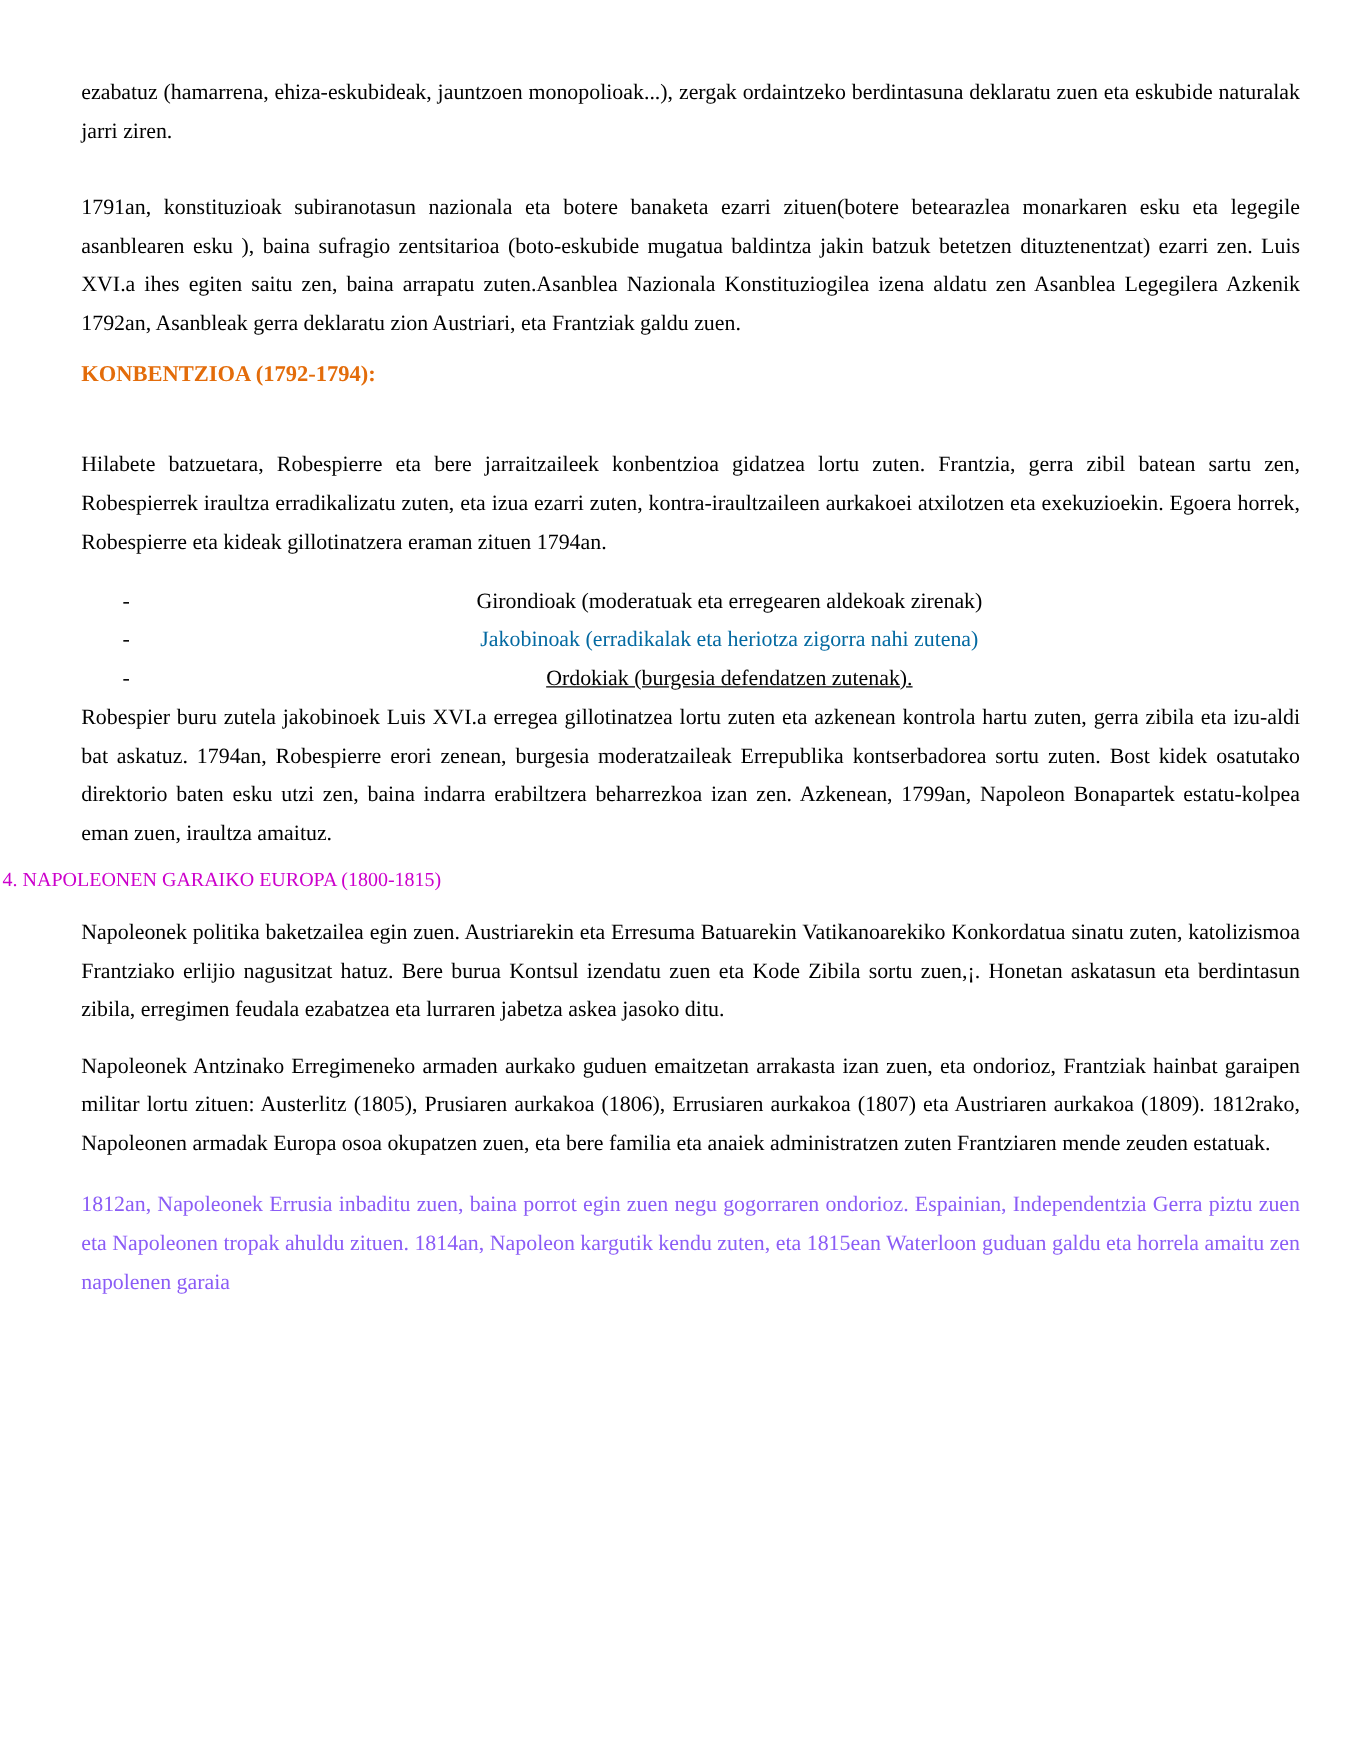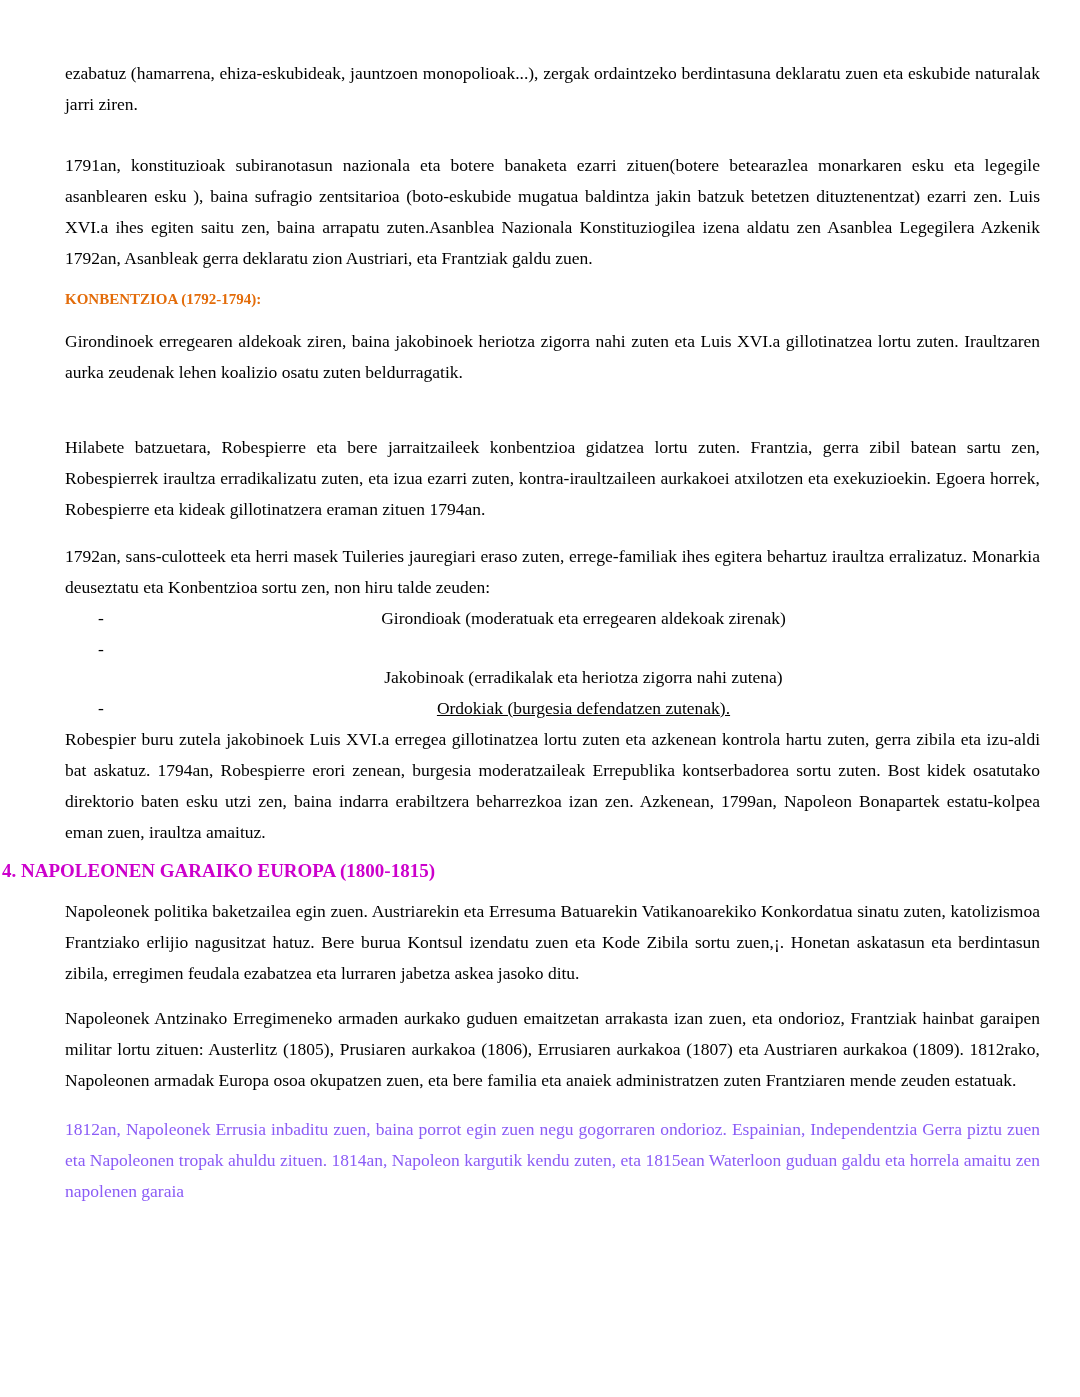--- a/index.html
+++ b/index.html
@@ -25,29 +25,29 @@
     font-size: 17.5px;
     line-height: 31px;
     text-align: justify;
     margin: 0;
   }
   .mb-30 { margin-bottom: 30px; }
   .mb-16 { margin-bottom: 16px; }
   .mb-14 { margin-bottom: 14px; }
   .mb-18 { margin-bottom: 18px; }
   .h1-orange {
-    font-size: 15px;
+    font-size: 18px;
     line-height: 26px;
     font-weight: bold;
     margin: 12px 0 14px 0;
   }
   .h2-magenta {
-    font-size: 19px;
+    font-size: 16px;
     line-height: 26px;
-    font-weight: bold;
+    font-weight: normal;
     margin: 10px 0 12px -63px; 
   }
   .doc-list {
     margin: 0;
     padding: 0;
   }
   .doc-list-item {
     display: flex;
     font-size: 17.5px;
     line-height: 31px;
@@ -67,34 +67,32 @@
 <body>
 
 <div class="page">
 
   <p class="doc-p mb-30" style="color: rgb(0, 0, 0);">ezabatuz (hamarrena, ehiza-eskubideak, jauntzoen monopolioak...), zergak ordaintzeko berdintasuna deklaratu zuen eta eskubide naturalak jarri ziren.</p>
 
   <p class="doc-p" style="color: rgb(0, 0, 0);">1791an, konstituzioak subiranotasun nazionala eta botere banaketa ezarri zituen(botere betearazlea monarkaren esku eta legegile asanblearen esku ), baina sufragio zentsitarioa (boto-eskubide mugatua baldintza jakin batzuk betetzen dituztenentzat) ezarri zen. Luis XVI.a ihes egiten saitu zen, baina arrapatu zuten.Asanblea Nazionala Konstituziogilea izena aldatu zen Asanblea Legegilera Azkenik 1792an, Asanbleak gerra deklaratu zion Austriari, eta Frantziak galdu zuen.</p>
 
   <h2 class="h1-orange" style="color: rgb(227, 108, 10);">KONBENTZIOA (1792-1794):</h2>
 
-  <p class="doc-p mb-16" style="color: rgb(0, 0, 0);">Girondinoek erregearen aldekoak ziren, baina jakobinoek heriotza zigorra nahi zuten eta Luis XVI.a gillotinatzea lortu zuten. Iraultzaren aurka zeudenak lehen koalizio osatu zuten beldurragatik.</p>
 
   <p class="doc-p mb-16" style="color: rgb(0, 0, 0); margin-top: 44px;">Hilabete batzuetara, Robespierre eta bere jarraitzaileek konbentzioa gidatzea lortu zuten. Frantzia, gerra zibil batean sartu zen, Robespierrek iraultza erradikalizatu zuten, eta izua ezarri zuten, kontra-iraultzaileen aurkakoei atxilotzen eta exekuzioekin. Egoera horrek, Robespierre eta kideak gillotinatzera eraman zituen 1794an.</p>
 
-  <p class="doc-p" style="color: rgb(0, 0, 0);">1792an, sans-culotteek eta herri masek Tuileries jauregiari eraso zuten, errege-familiak ihes egitera behartuz iraultza erralizatuz. Monarkia deuseztatu eta Konbentzioa sortu zen, non hiru talde zeuden:</p>
 
   <div class="doc-list">
     <div class="doc-list-item">
       <span class="doc-list-bullet">-</span>
       <span class="doc-list-text" style="color: rgb(0, 0, 0);">Girondioak (moderatuak eta erregearen aldekoak zirenak)</span>
     </div>
     <div class="doc-list-item">
       <span class="doc-list-bullet">-</span>
-      <span class="doc-list-text" style="color: #000000; margin-top: 28px;">Jakobinoak (erradikalak eta heriotza zigorra nahi zutena)</span>
+      <span class="doc-list-text" style="color: #0369a1;">Jakobinoak (erradikalak eta heriotza zigorra nahi zutena)</span>
     </div>
     <div class="doc-list-item">
       <span class="doc-list-bullet">-</span>
       <span class="doc-list-text" style="color: rgb(0, 0, 0); text-decoration: underline;">Ordokiak (burgesia defendatzen zutenak).</span>
     </div>
   </div>
 
   <p class="doc-p" style="color: rgb(0, 0, 0);">Robespier buru zutela jakobinoek Luis XVI.a erregea gillotinatzea lortu zuten eta azkenean kontrola hartu zuten, gerra zibila eta izu-aldi bat askatuz. 1794an, Robespierre erori zenean, burgesia moderatzaileak Errepublika kontserbadorea sortu zuten. Bost kidek osatutako direktorio baten esku utzi zen, baina indarra erabiltzera beharrezkoa izan zen. Azkenean, 1799an, Napoleon Bonapartek estatu-kolpea eman zuen, iraultza amaituz.</p>
 
   <h1 class="h2-magenta" style="color: rgb(204, 0, 204);">4. NAPOLEONEN GARAIKO EUROPA (1800-1815)</h1>

